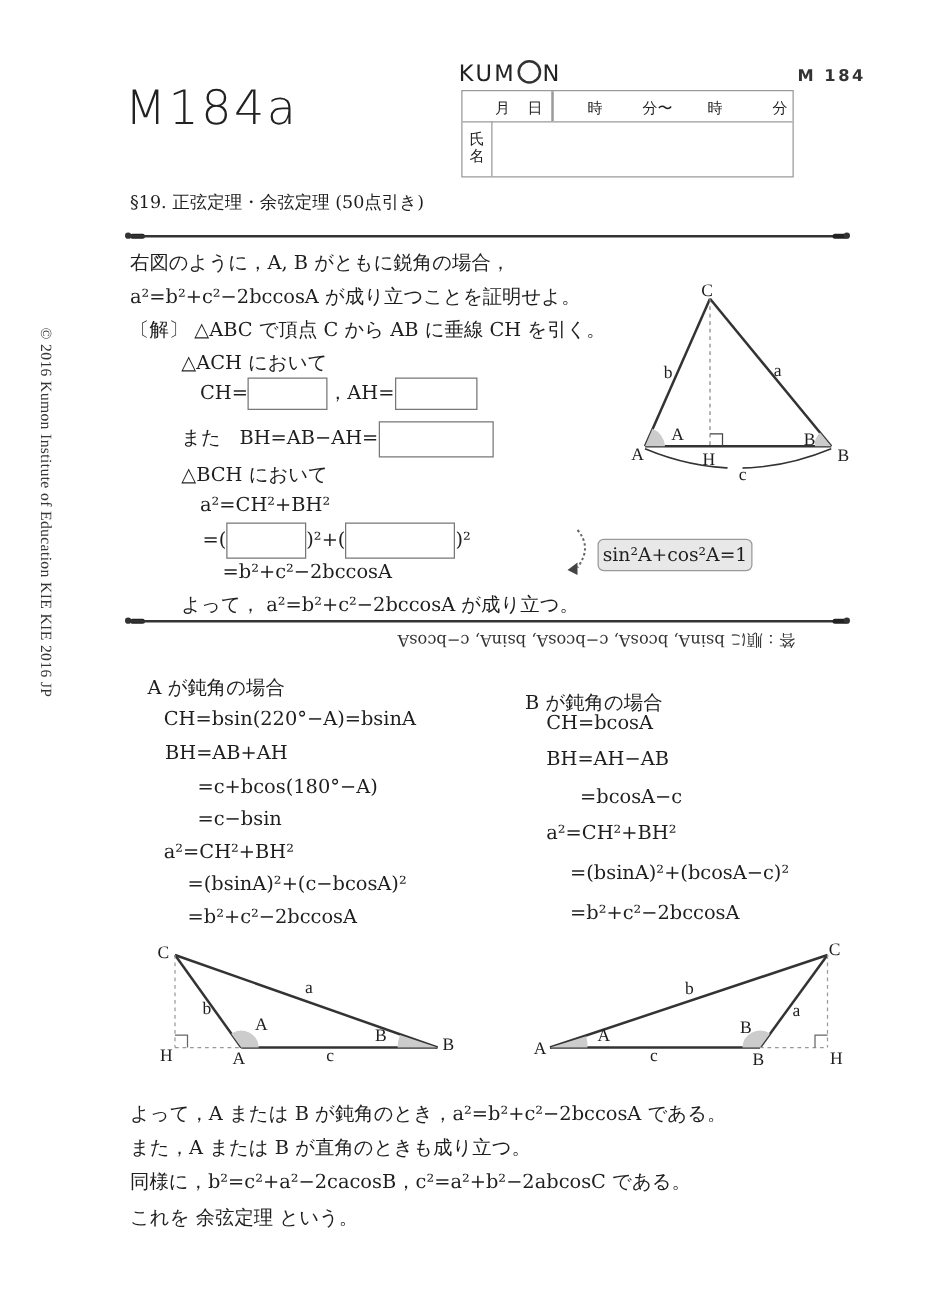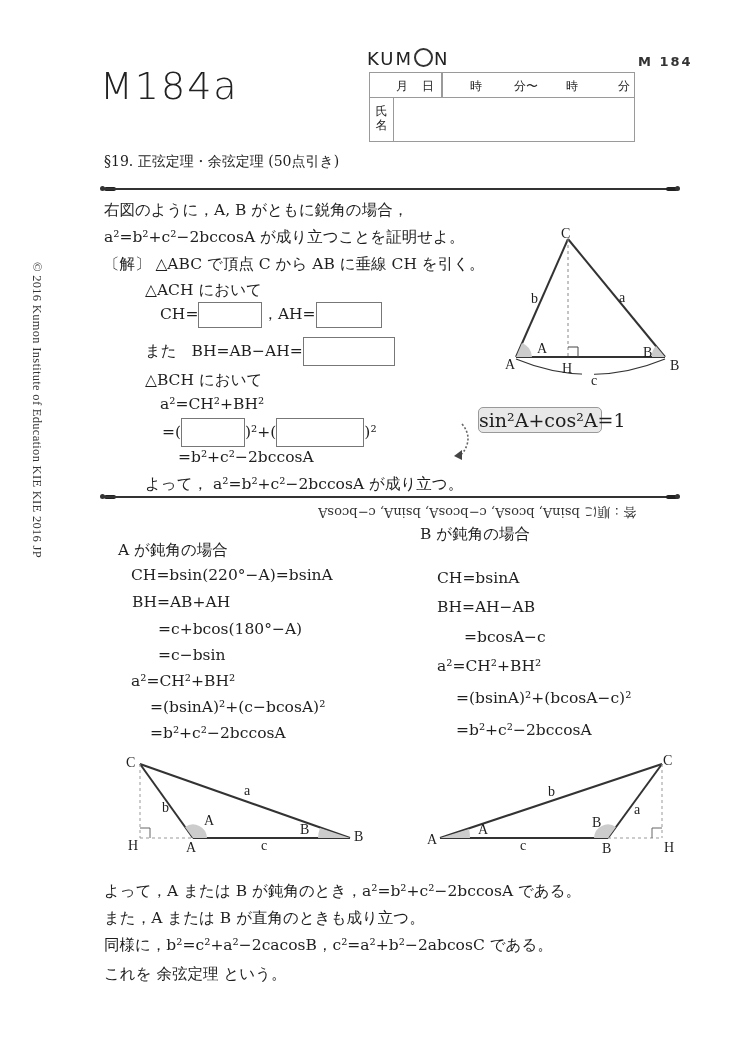--- a/index.html
+++ b/index.html
@@ -30,21 +30,21 @@
   .rule-arrow-l { width:12px; height:4px; background:#222; border-radius:2px; }
 
   
   .line { font-size:15.5px; white-space:nowrap; }
   .box { display:inline-block; border:1.2px solid #777; height:24px; vertical-align:middle; background:#fff; }
 
   .copyright { left:30px; top:262px; transform-origin:left top; transform:rotate(90deg) translate(0,-14px); font-size:12.5px; white-space:nowrap; color:#333; letter-spacing:0.3px; }
 
   .answer-flip { left:318px; top:503px; font-size:13px; transform:rotate(180deg); white-space:nowrap; color:#333; }
 
-  .hint { left:478px; top:407px; width:122px; height:24px; border:1.2px solid #999; border-radius:5px; background:#e8e8e8; font-size:19px; text-align:center; line-height:24px; }
+  .hint { left:478px; top:431px; width:122px; height:24px; border:1.2px solid #999; border-radius:5px; background:#e8e8e8; font-size:15px; text-align:center; line-height:24px; }
 </style>
 </head>
 <body>
 
 <div class="abs code-title sans">M184a</div>
 
 <div class="abs kumon sans">
   <span>KUM</span><span class="o"></span><span>N</span>
 </div>
 <div class="abs corner-code sans">M 184</div>
@@ -139,22 +139,22 @@
 
 <div class="abs line" style="left:118px;top:540px">A が鈍角の場合</div>
 <div class="abs line" style="left:131px;top:566px">CH=bsin(220°−A)=bsinA</div>
 <div class="abs line" style="left:132px;top:593px">BH=AB+AH</div>
 <div class="abs line" style="left:158px;top:620px">=c+bcos(180°−A)</div>
 <div class="abs line" style="left:158px;top:646px">=c−bsin</div>
 <div class="abs line" style="left:131px;top:672px">a²=CH²+BH²</div>
 <div class="abs line" style="left:150px;top:698px">=(bsinA)²+(c−bcosA)²</div>
 <div class="abs line" style="left:150px;top:724px">=b²+c²−2bccosA</div>
 
-<div class="abs line" style="left:420px;top:524px">B が鈍角の場合</div>
-<div class="abs line" style="left:437px;top:569px">CH=bsinA</div>
+<div class="abs line" style="left:420px;top:552px">B が鈍角の場合</div>
+<div class="abs line" style="left:437px;top:569px">CH=bcosA</div>
 <div class="abs line" style="left:437px;top:598px">BH=AH−AB</div>
 <div class="abs line" style="left:464px;top:628px">=bcosA−c</div>
 <div class="abs line" style="left:437px;top:657px">a²=CH²+BH²</div>
 <div class="abs line" style="left:456px;top:689px">=(bsinA)²+(bcosA−c)²</div>
 <div class="abs line" style="left:456px;top:721px">=b²+c²−2bccosA</div>
 
 <svg class="abs" style="left:110px;top:750px" width="270" height="110">
   <line x1="30" y1="14" x2="83" y2="88" stroke="#333" stroke-width="2"></line>
   <line x1="30" y1="14" x2="240" y2="88" stroke="#333" stroke-width="2"></line>
   <line x1="83" y1="88" x2="240" y2="88" stroke="#333" stroke-width="2"></line>

